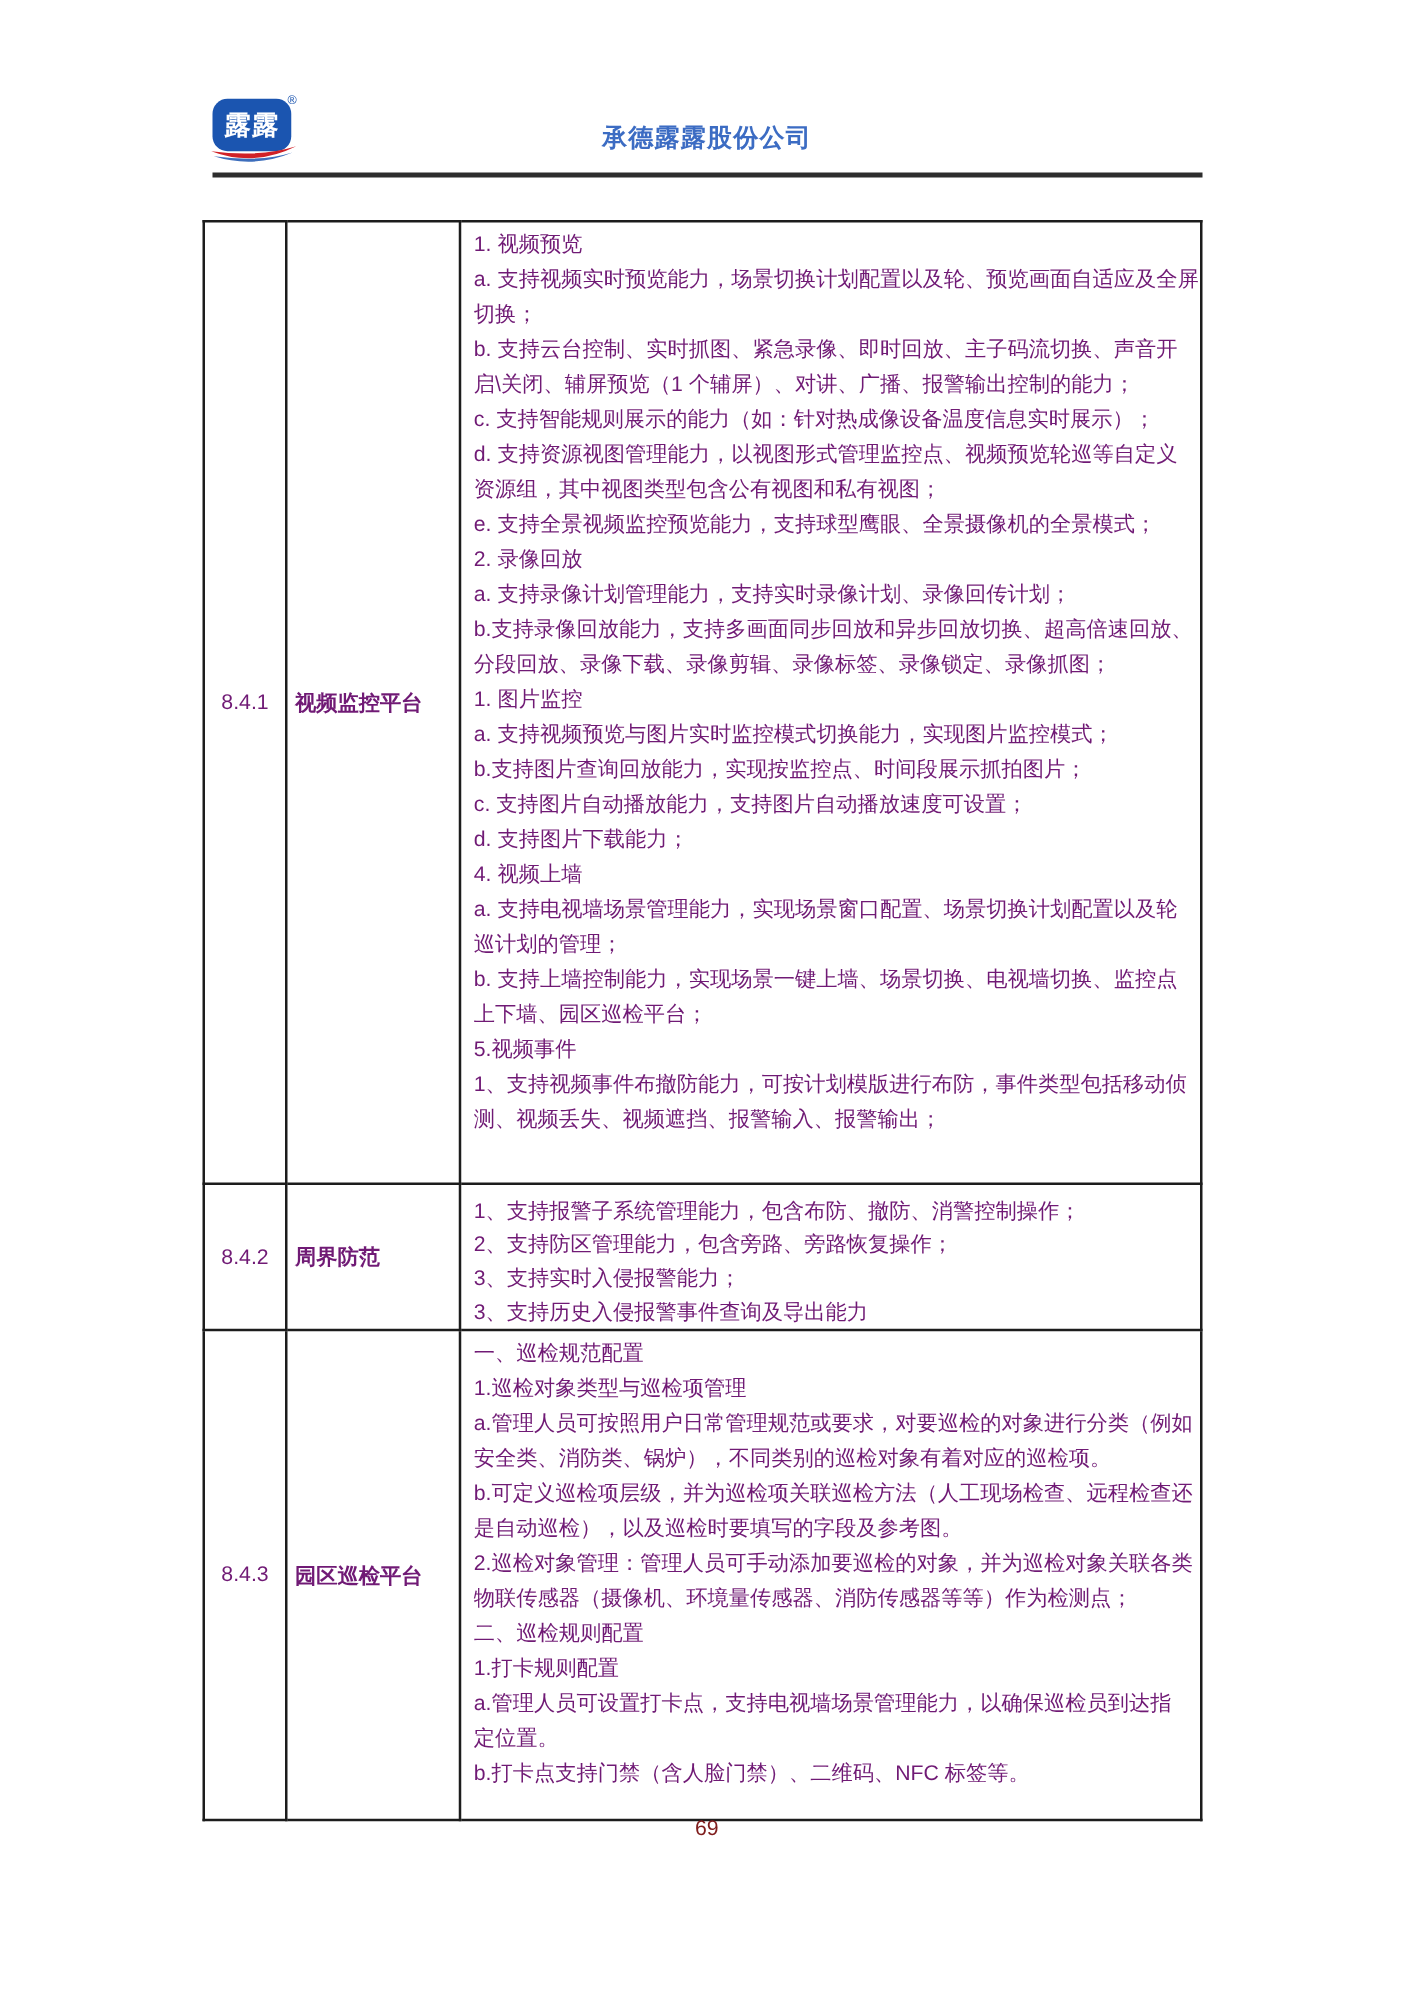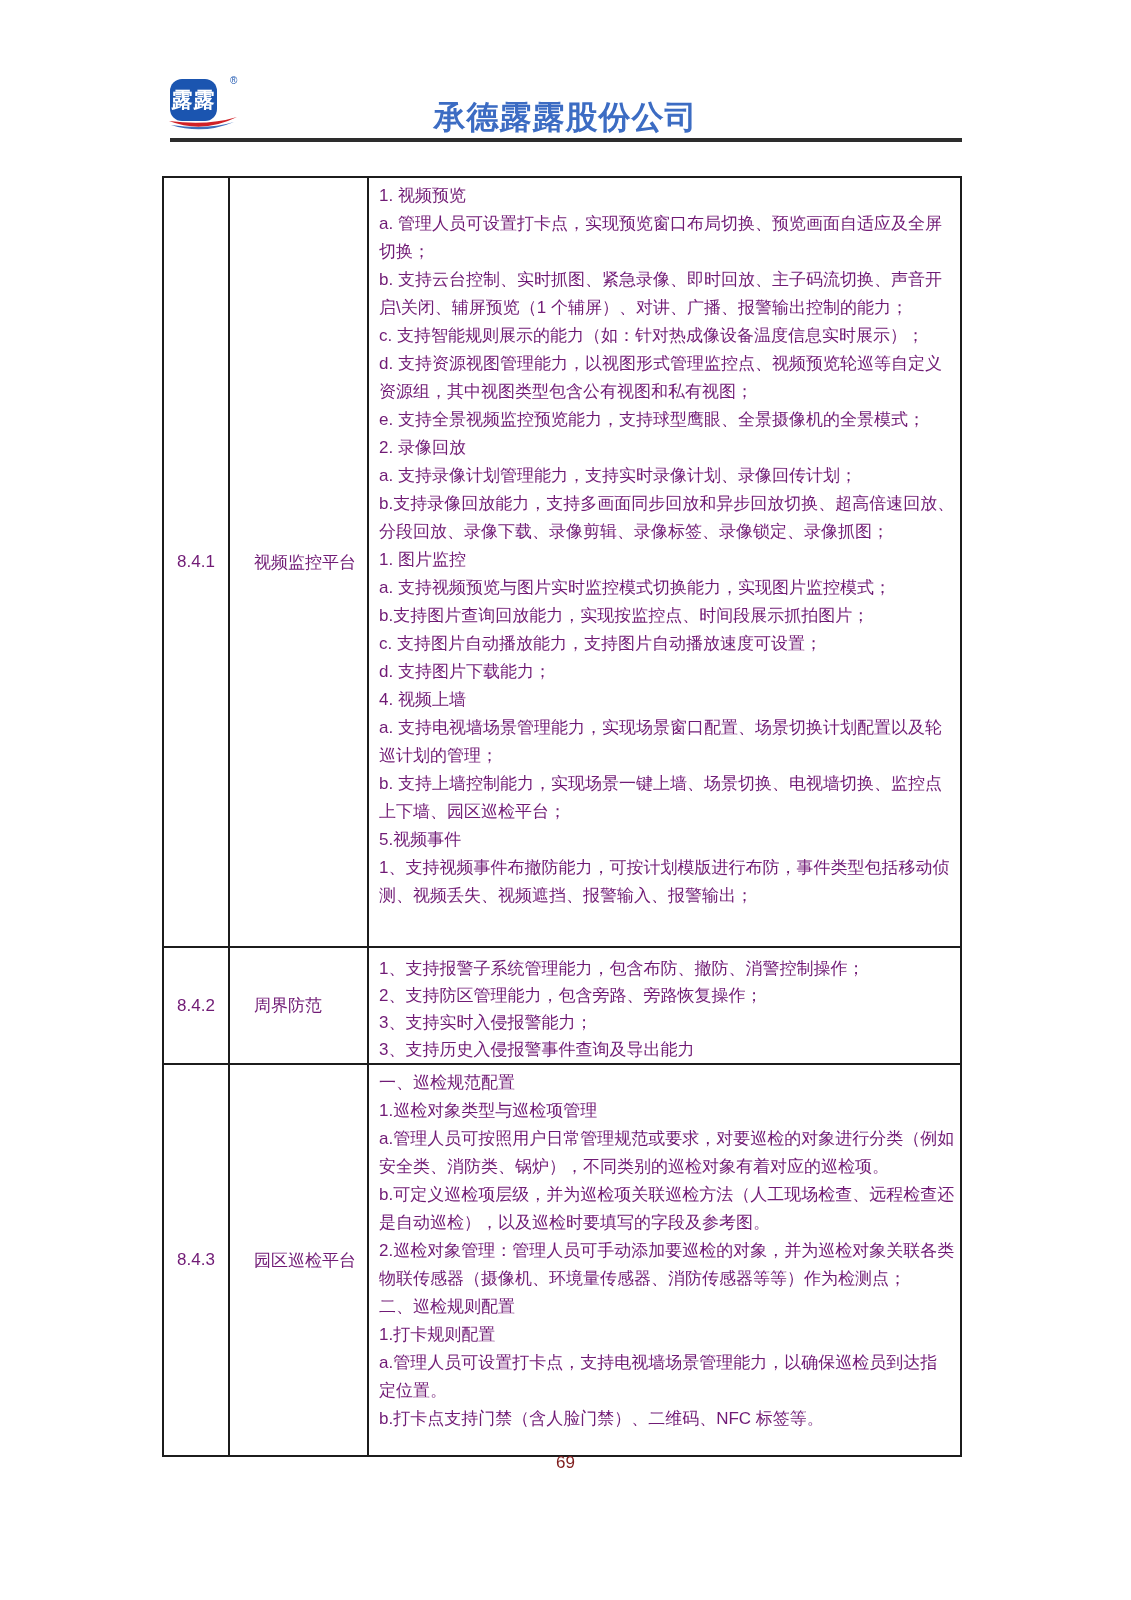--- a/index.html
+++ b/index.html
@@ -6,44 +6,44 @@
   body{
     width:1131px;height:1600px;position:relative;
     font-family:"Liberation Sans",sans-serif;
     color:#2e2e2e;
   }
   .page{position:absolute;inset:0;background:#fff;}
 
   
   .logo{position:absolute;left:170px;top:79px;width:70px;height:52px;}
   .logo-badge{
-    position:absolute;left:0;top:0;width:47px;height:42px;
+    position:absolute;left:0;top:0;width:63px;height:42px;
     background:#1b55b0;border-radius:12px;
     display:flex;align-items:center;justify-content:center;
     color:#ffffff;font-weight:bold;font-size:21px;letter-spacing:1px;
   }
   .logo-reg{position:absolute;left:60px;top:-4px;font-size:10px;color:#1b55b0;}
   .logo-swoosh{position:absolute;left:-2px;top:36px;}
   .company-name{
     position:absolute;left:0;right:0;top:101px;text-align:center;
-    font-size:32px;font-weight:700;color:#3c6cc3;letter-spacing:1px;line-height:1;
+    font-size:20px;font-weight:700;color:#3c6cc3;letter-spacing:1px;line-height:1;
   }
   .header-rule{position:absolute;left:170px;top:138px;width:792px;height:4px;background:#2d2d2d;}
 
   
   table.doc-table{
     position:absolute;left:162px;top:176px;width:798px;
     border-collapse:collapse;table-layout:fixed;
   }
   .doc-table td{
     border:2px solid #1c1c1c;vertical-align:middle;
     font-size:17px;color:#701a75;padding:0;
   }
   td.col-id{text-align:center;margin-top:28px;}
-  td.col-name{padding-left:24px;text-align:left;}
+  td.col-name{padding-left:6px;text-align:left;font-weight:bold;}
   td.col-content{
     vertical-align:top;text-align:left;
     padding:4px 2px 0 10px;line-height:28px;overflow:hidden;
   }
   tr.row-2 td.col-content{line-height:27px;padding-top:7px;}
   .line{white-space:nowrap;}
 
   
   .footer{
     position:absolute;left:0;right:0;top:1453px;text-align:center;
@@ -74,21 +74,21 @@
       <col style="width:66px">
         <col style="width:139px">
         <col style="width:593px">
     </colgroup>
     <tbody>
       <tr class="row-1">
         <td class="col-id" style="height:768px">8.4.1</td>
         <td class="col-name">视频监控平台</td>
         <td class="col-content">
             <div class="line">1. 视频预览</div>
-            <div class="line">a. 管理人员可设置打卡点，实现预览窗口布局切换、预览画面自适应及全屏</div>
+            <div class="line">a. 支持视频实时预览能力，场景切换计划配置以及轮、预览画面自适应及全屏</div>
             <div class="line">切换；</div>
             <div class="line">b. 支持云台控制、实时抓图、紧急录像、即时回放、主子码流切换、声音开</div>
             <div class="line">启\关闭、辅屏预览（1 个辅屏）、对讲、广播、报警输出控制的能力；</div>
             <div class="line">c. 支持智能规则展示的能力（如：针对热成像设备温度信息实时展示）；</div>
             <div class="line">d. 支持资源视图管理能力，以视图形式管理监控点、视频预览轮巡等自定义</div>
             <div class="line">资源组，其中视图类型包含公有视图和私有视图；</div>
             <div class="line">e. 支持全景视频监控预览能力，支持球型鹰眼、全景摄像机的全景模式；</div>
             <div class="line">2. 录像回放</div>
             <div class="line">a. 支持录像计划管理能力，支持实时录像计划、录像回传计划；</div>
             <div class="line">b.支持录像回放能力，支持多画面同步回放和异步回放切换、超高倍速回放、</div>

